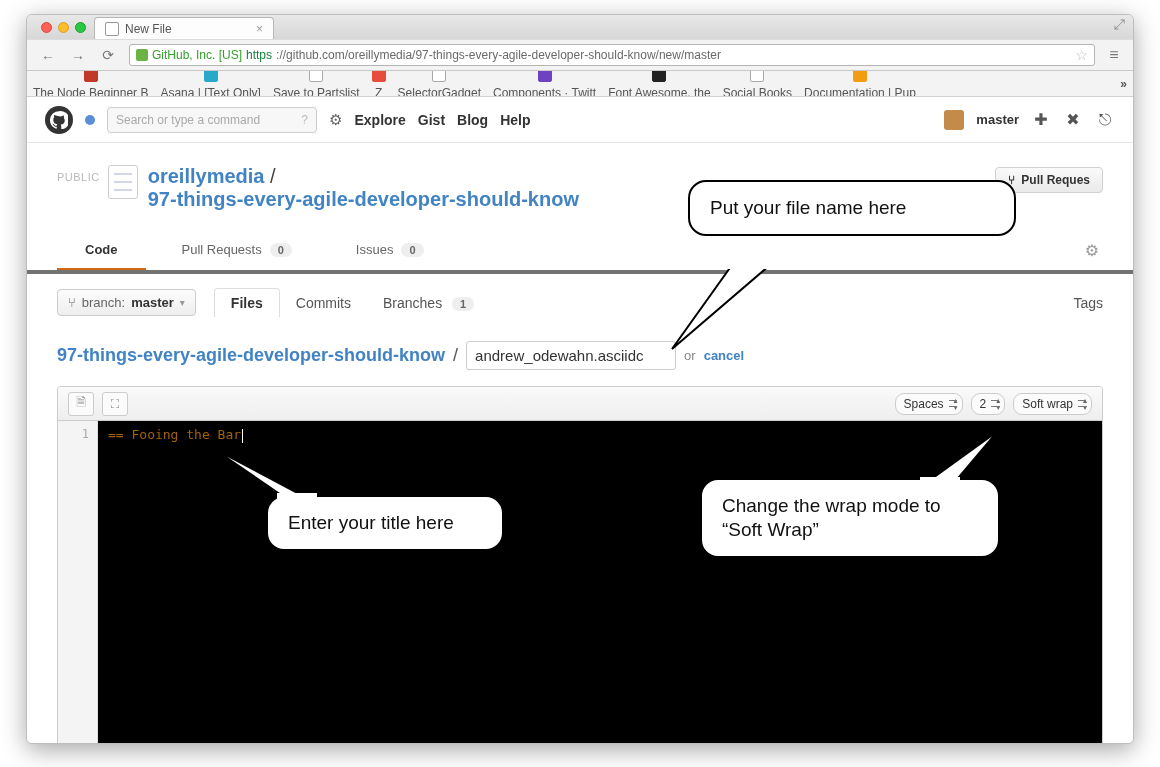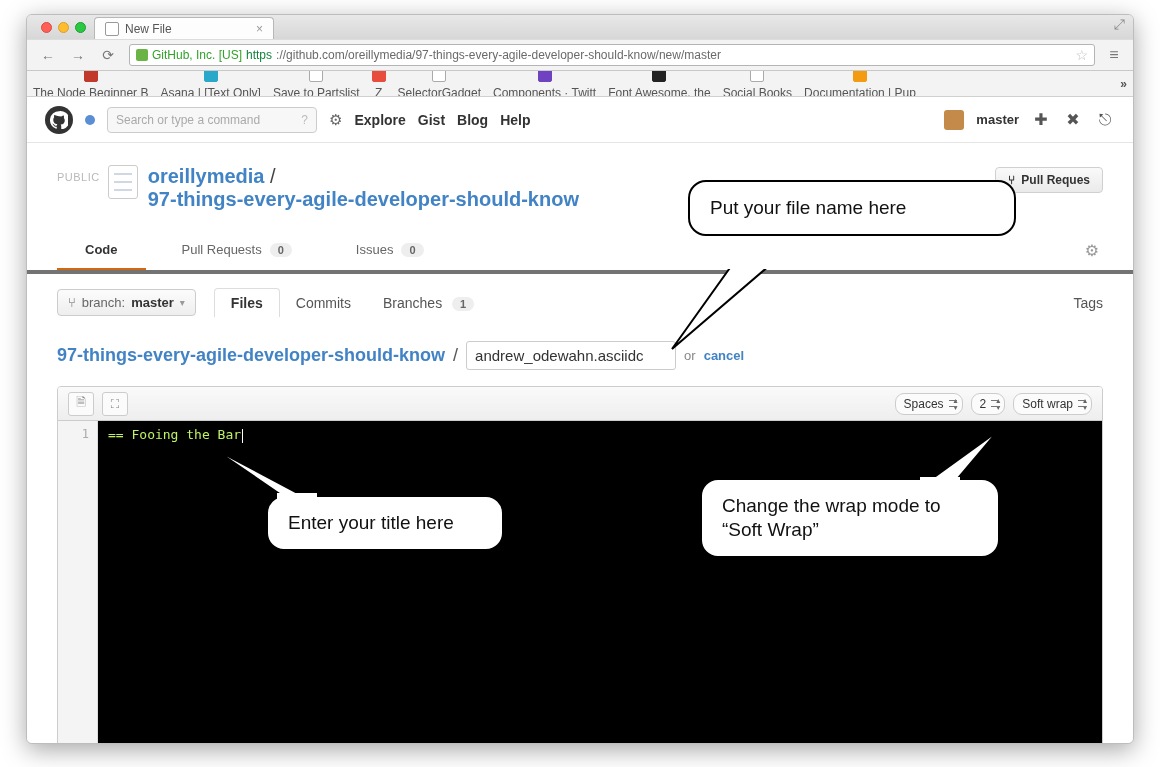--- a/index.html
+++ b/index.html
@@ -239,21 +239,21 @@
 
   
   .editor{
     display:flex;background:#000;min-height:330px;
   }
   .gutter{
     width:40px;background:#f4f4f4;border-right:1px solid #ddd;color:#aaa;text-align:right;
     padding:6px 8px 0 0;font-family:Menlo,Consolas,monospace;font-size:12px;
   }
   .codesurf{
-    flex:1;background:#000;color:#bef264;font-family:Menlo,Consolas,monospace;font-size:13px;
+    flex:1;background:#000;color:#a16207;font-family:Menlo,Consolas,monospace;font-size:13px;
     padding:6px 10px;white-space:pre;
   }
   .cursor{display:inline-block;width:1px;height:14px;background:#fff;vertical-align:middle;margin-left:1px;}
 
   
   .bubble{
     position:absolute;background:#fff;border:2px solid #000;border-radius:18px;
     padding:14px 20px;font-size:19px;color:#111;line-height:1.25;
     box-shadow:none;
   }

